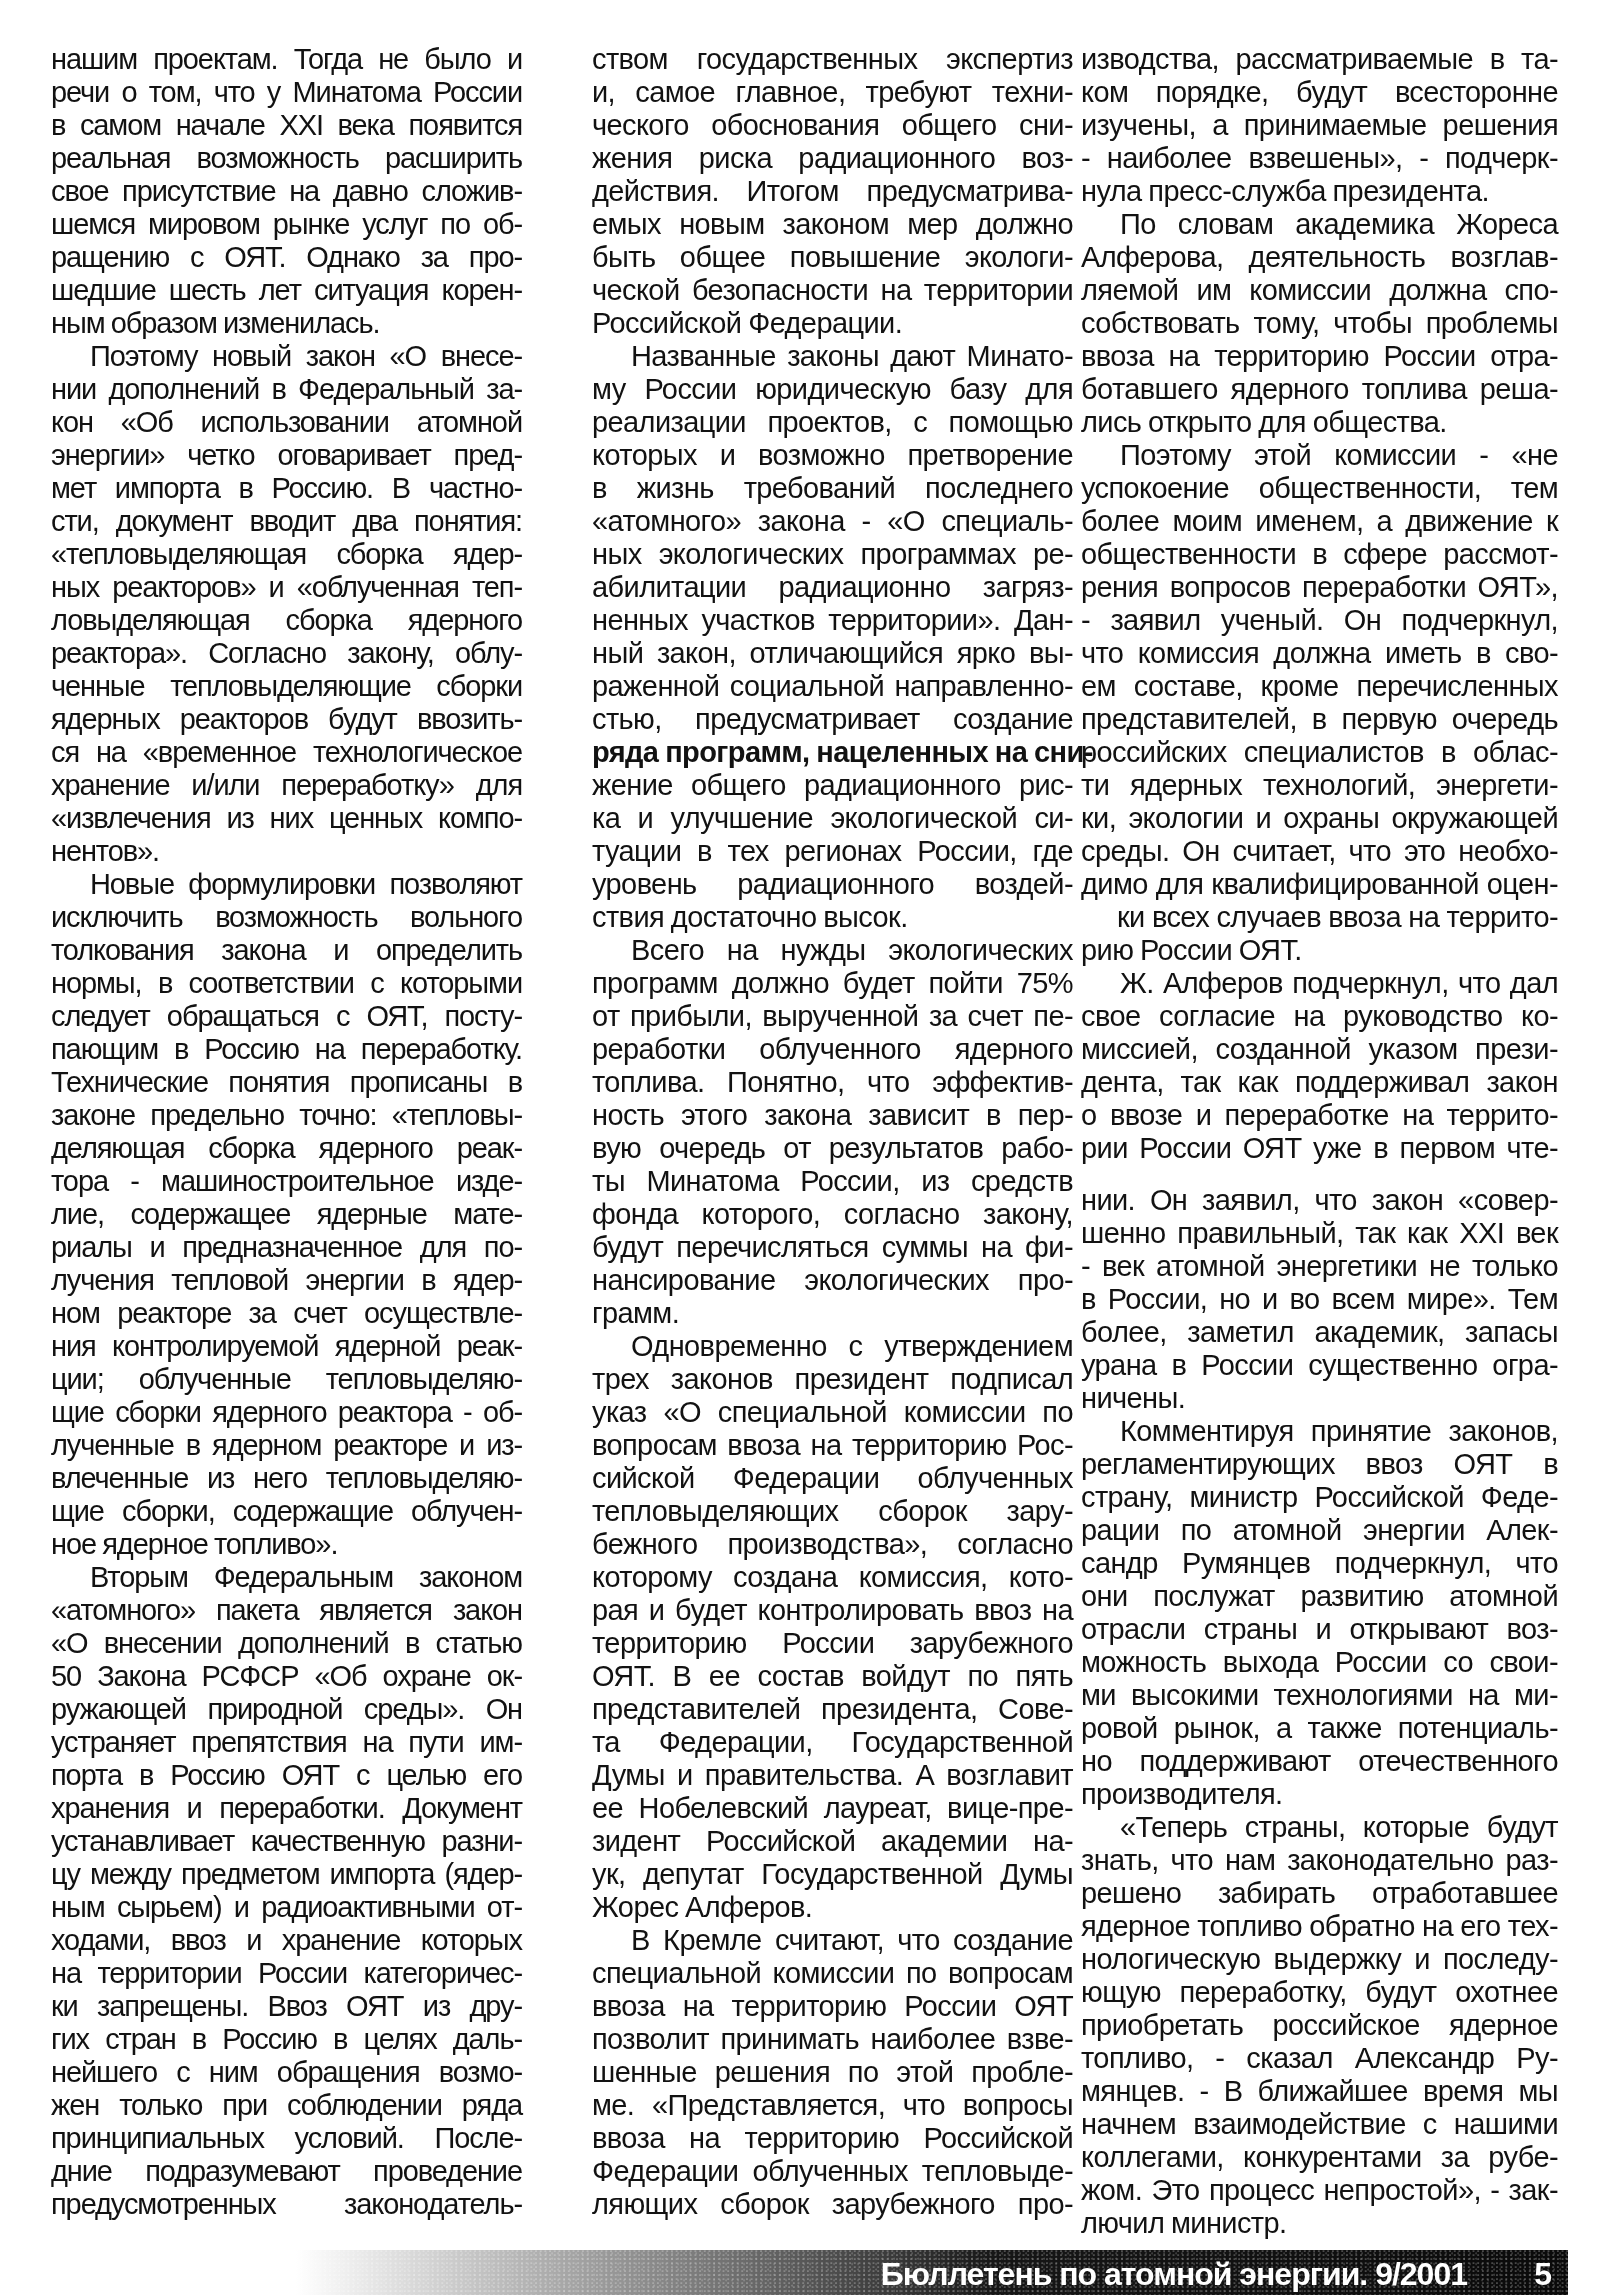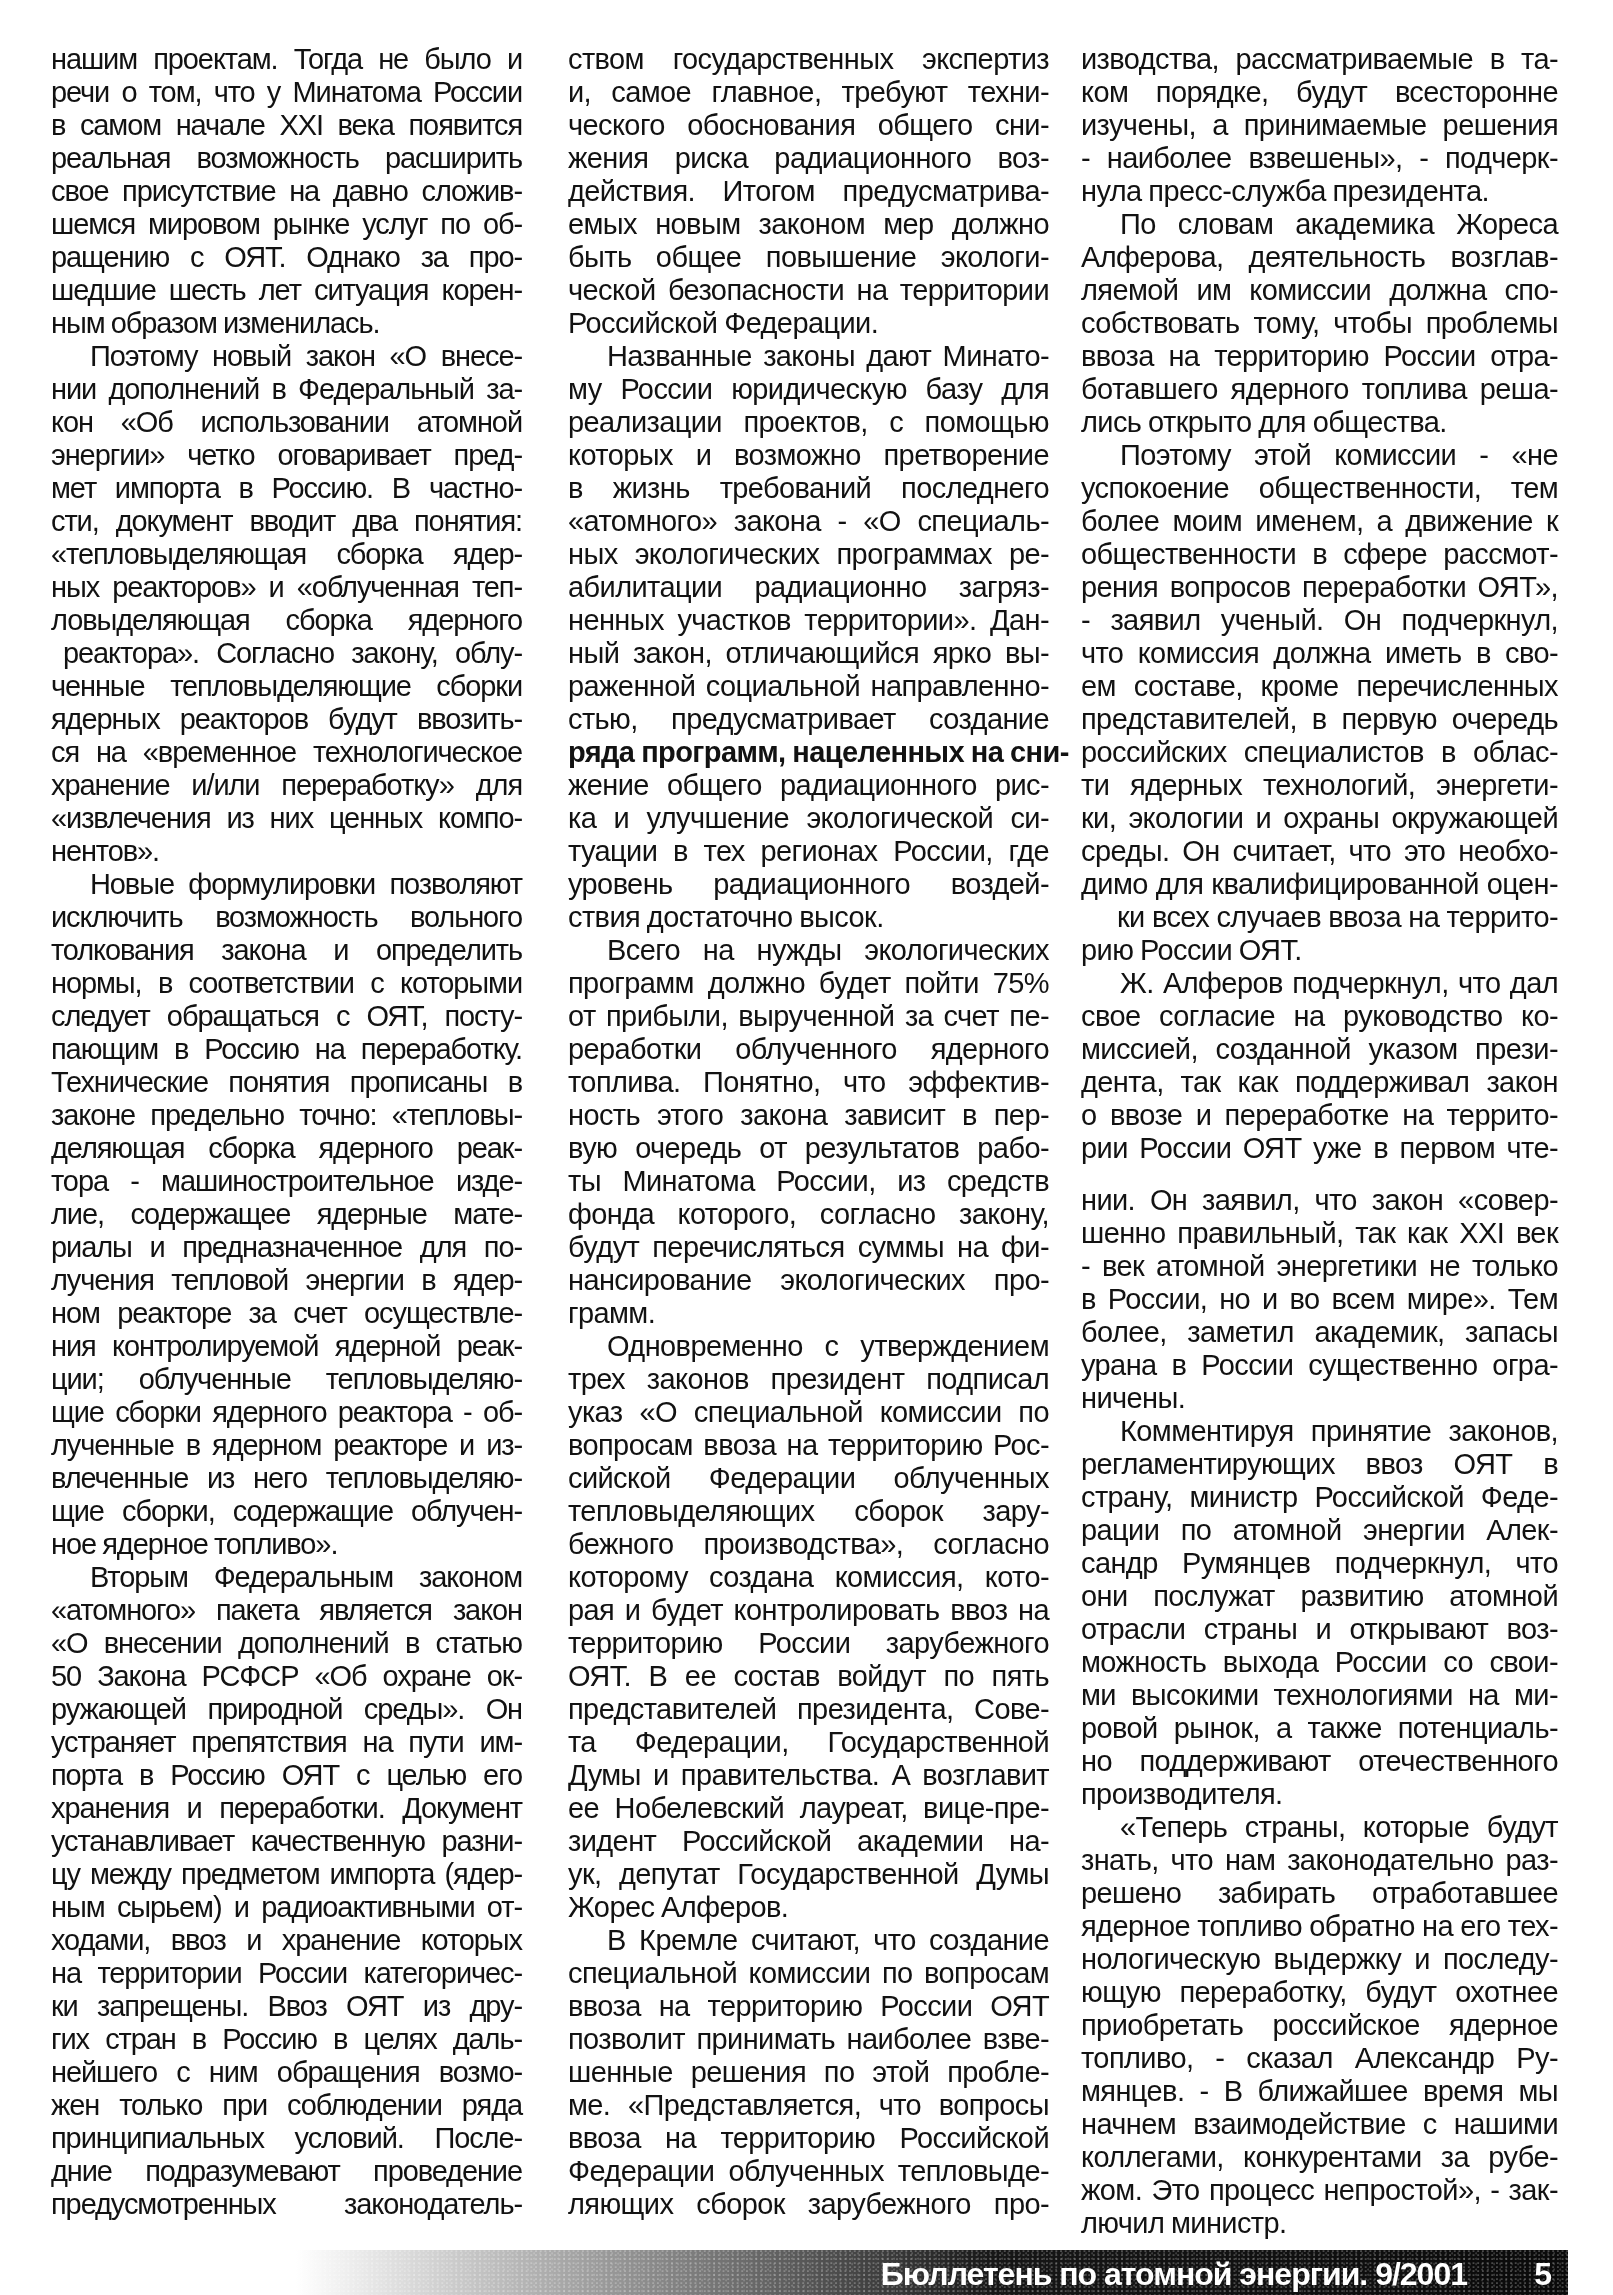--- a/index.html
+++ b/index.html
@@ -6,21 +6,21 @@
   body { width:1614px; height:2295px; position:relative; overflow:hidden; color:#111111; }
   .page { position:absolute; left:0; top:0; width:1614px; height:2295px; background:#ffffff; }
   .col {
     position:absolute; top:43px;
     font-family:"Liberation Sans", sans-serif;
     font-size:29px; line-height:33px;
     letter-spacing:-0.6px; word-spacing:-0.7px;
     color:#121212;
   }
   .col-1 { left:51px; width:471px; font-stretch:condensed; }
-  .col-2 { left:568px; width:481px; }
+  .col-2 { left:592px; width:481px; }
   .col-3 { left:1081px; width:477px; }
   .line {
     display:block; height:33px; white-space:nowrap; overflow:visible;
     text-align:justify; text-align-last:justify;
   }
   .line.end { text-align:left; text-align-last:left; }
   .line.indent { padding-left:39px; }
   .col-1 .line, .col-3 .line.cond { letter-spacing:-1.1px; }
   .footer-band {
     position:absolute; left:296px; top:2250px; width:1272px; height:46px;
@@ -61,21 +61,21 @@
       <span class="line end" style="display: block;">ным образом изменилась.</span>
       <span class="line indent" style="display: block;">Поэтому новый закон «О внесе-</span>
       <span class="line" style="display: block;">нии дополнений в Федеральный за-</span>
       <span class="line" style="display: block;">кон «Об использовании атомной</span>
       <span class="line" style="display: block;">энергии» четко оговаривает пред-</span>
       <span class="line" style="display: block;">мет импорта в Россию. В частно-</span>
       <span class="line" style="display: block;">сти, документ вводит два понятия:</span>
       <span class="line" style="display: block;">«тепловыделяющая сборка ядер-</span>
       <span class="line" style="display: block;">ных реакторов» и «облученная теп-</span>
       <span class="line" style="display: block;">ловыделяющая сборка ядерного</span>
-      <span class="line" style="display: block; margin-left: 12px;">реактора». Согласно закону, облу-</span>
+      <span class="line" style="display: block;">реактора». Согласно закону, облу-</span>
       <span class="line" style="display: block;">ченные тепловыделяющие сборки</span>
       <span class="line" style="display: block;">ядерных реакторов будут ввозить-</span>
       <span class="line" style="display: block;">ся на «временное технологическое</span>
       <span class="line" style="display: block;">хранение и/или переработку» для</span>
       <span class="line" style="display: block;">«извлечения из них ценных компо-</span>
       <span class="line end" style="display: block;">нентов».</span>
       <span class="line indent" style="display: block;">Новые формулировки позволяют</span>
       <span class="line" style="display: block;">исключить возможность вольного</span>
       <span class="line" style="display: block;">толкования закона и определить</span>
       <span class="line" style="display: block;">нормы, в соответствии с которыми</span>

